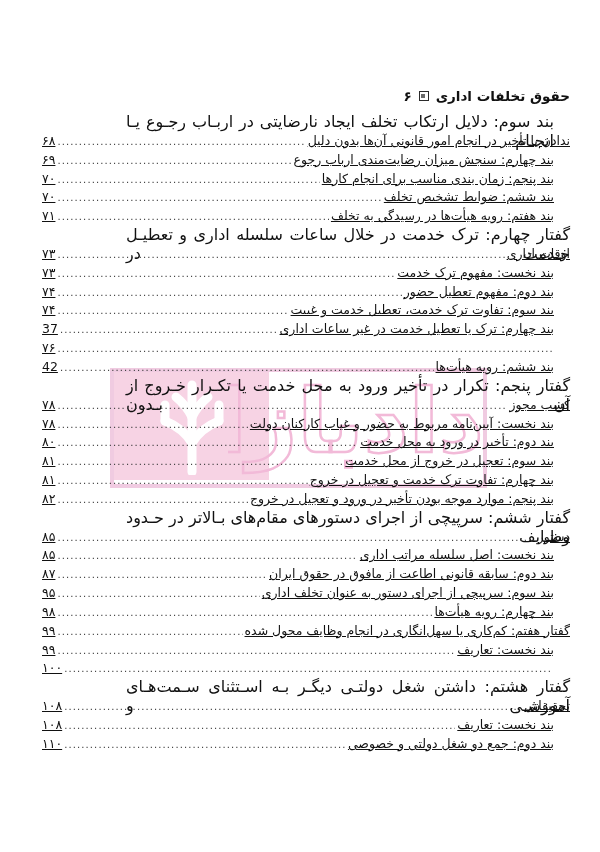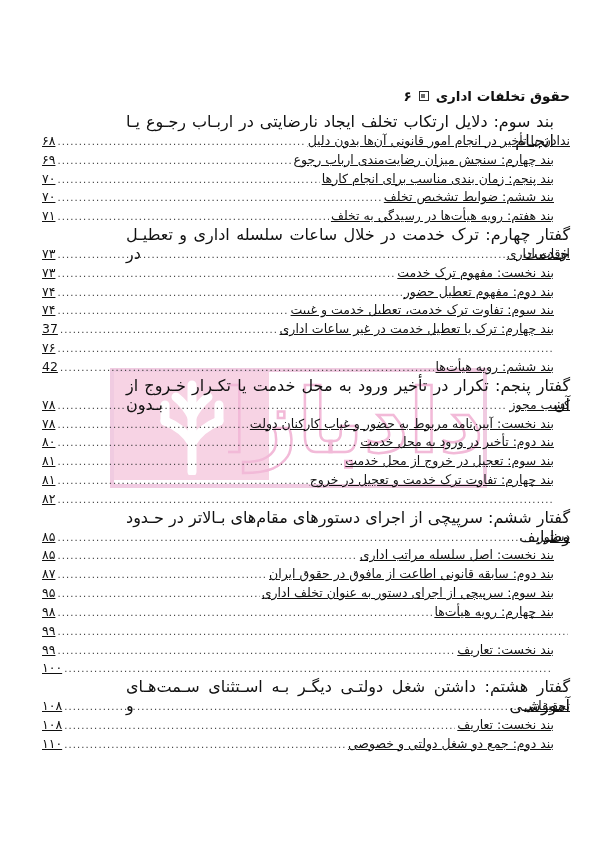--- a/index.html
+++ b/index.html
@@ -172,20 +172,21 @@
           <span class="t">بند سوم: تعجیل در خروج از محل خدمت</span>
           <span class="dots">............................................................................................................................................................................................................................................................................................................</span>
           <span class="num">۸۱</span>
         </div>
         <div class="row indent">
           <span class="t">بند چهارم: تفاوت ترک خدمت و تعجیل در خروج</span>
           <span class="dots">............................................................................................................................................................................................................................................................................................................</span>
           <span class="num">۸۱</span>
         </div>
         <div class="row indent">
+          <span class="t">بند پنجم: موارد موجه بودن تأخیر در ورود و تعجیل در خروج</span>
           <span class="dots">............................................................................................................................................................................................................................................................................................................</span>
           <span class="num">۸۲</span>
         </div>
         <div class="jrow">گفتار ششم: سرپیچی از اجرای دستورهای مقام‌های بـالاتر در حـدود وظـایف</div>
         <div class="row">
           <span class="t">دستور</span>
           <span class="dots">............................................................................................................................................................................................................................................................................................................</span>
           <span class="num">۸۵</span>
         </div>
         <div class="row indent">
@@ -202,20 +203,21 @@
           <span class="t">بند سوم: سرپیچی از اجرای دستور به عنوان تخلف اداری</span>
           <span class="dots">............................................................................................................................................................................................................................................................................................................</span>
           <span class="num">۹۵</span>
         </div>
         <div class="row indent">
           <span class="t">بند چهارم: رویه هیأت‌ها</span>
           <span class="dots">............................................................................................................................................................................................................................................................................................................</span>
           <span class="num">۹۸</span>
         </div>
         <div class="row">
+          <span class="t">گفتار هفتم: کم‌کاری یا سهل‌انگاری در انجام وظایف محول شده</span>
           <span class="dots">............................................................................................................................................................................................................................................................................................................</span>
           <span class="num">۹۹</span>
         </div>
         <div class="row indent">
           <span class="t">بند نخست: تعاریف</span>
           <span class="dots">............................................................................................................................................................................................................................................................................................................</span>
           <span class="num">۹۹</span>
         </div>
         <div class="row indent">
           <span class="dots">............................................................................................................................................................................................................................................................................................................</span>

